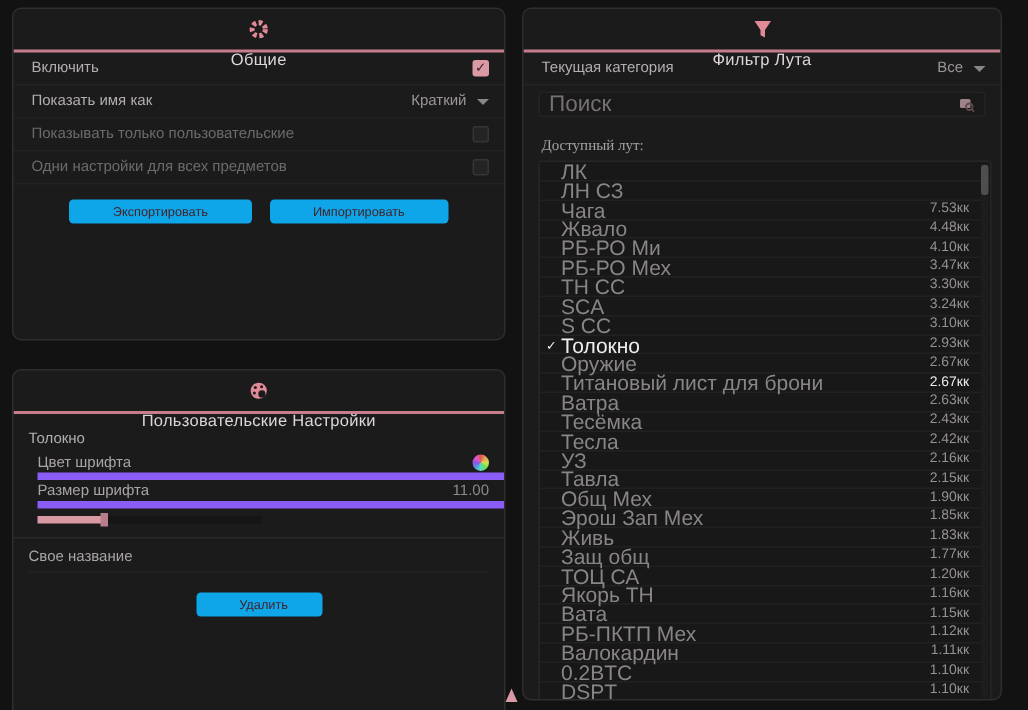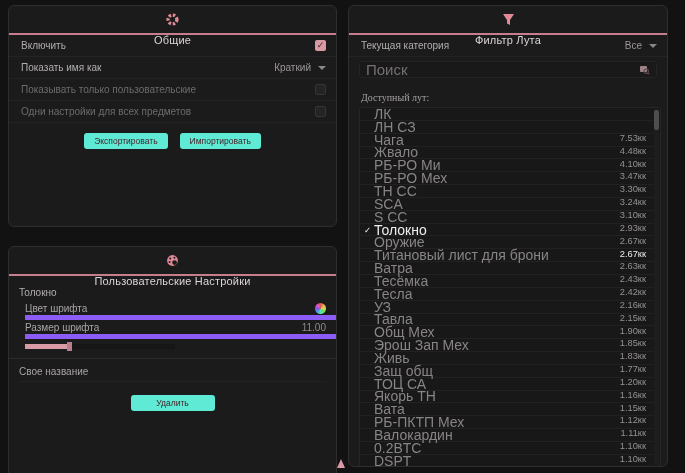--- a/index.html
+++ b/index.html
@@ -22,22 +22,22 @@
   .checkbox { width:11px; height:11px; border-radius:2px; font-size:9px; line-height:11px;
               text-align:center; cursor:pointer; }
   .checkbox.checked { background:#d99aa6; color:#45232a; }
   .checkbox.unchecked { background:#242424; border:1px solid #353535; }
   .select-ctl { display:flex; align-items:center; gap:7px; cursor:pointer; }
   .select-value { font-size:10px; color:#9b9697; }
   .caret { width:0; height:0; border-left:4px solid transparent; border-right:4px solid transparent;
            border-top:4px solid #8a8586; }
 
   .btn-row { display:flex; justify-content:center; gap:12px; margin-top:10px; }
-  .pink-btn { background:#5eead4; color:#45232a; border:none; border-radius:3px;
-              font-size:8.5px; padding:3px 10px; cursor:pointer; font-family:inherit; }
+  .pink-btn { background:#0ea5e9; color:#45232a; border:none; border-radius:3px;
+              font-size:8.5px; padding:3px 29px; cursor:pointer; font-family:inherit; }
 
   
   .group-label { margin:11px 0 3px 10px; font-size:10px; color:#b3aeb0; }
   .crow { display:flex; justify-content:space-between; align-items:center; height:19px;
           margin-left:16px; padding-right:10px; border-bottom:5px solid #8b5cf6; }
   .clabel { font-size:10px; color:#a9a4a6; }
   .cvalue { font-size:10px; color:#8e8a8b; }
   .color-wheel { width:11px; height:11px; border-radius:50%; cursor:pointer;
      background:conic-gradient(#e05555,#e0a755,#cfe055,#6fe055,#55e0c2,#5598e0,#8a55e0,#e055c8,#e05555); }
   .slider-track { position:relative; margin:5px 0 2px 16px; width:150px; height:5px; background:#161616; }

